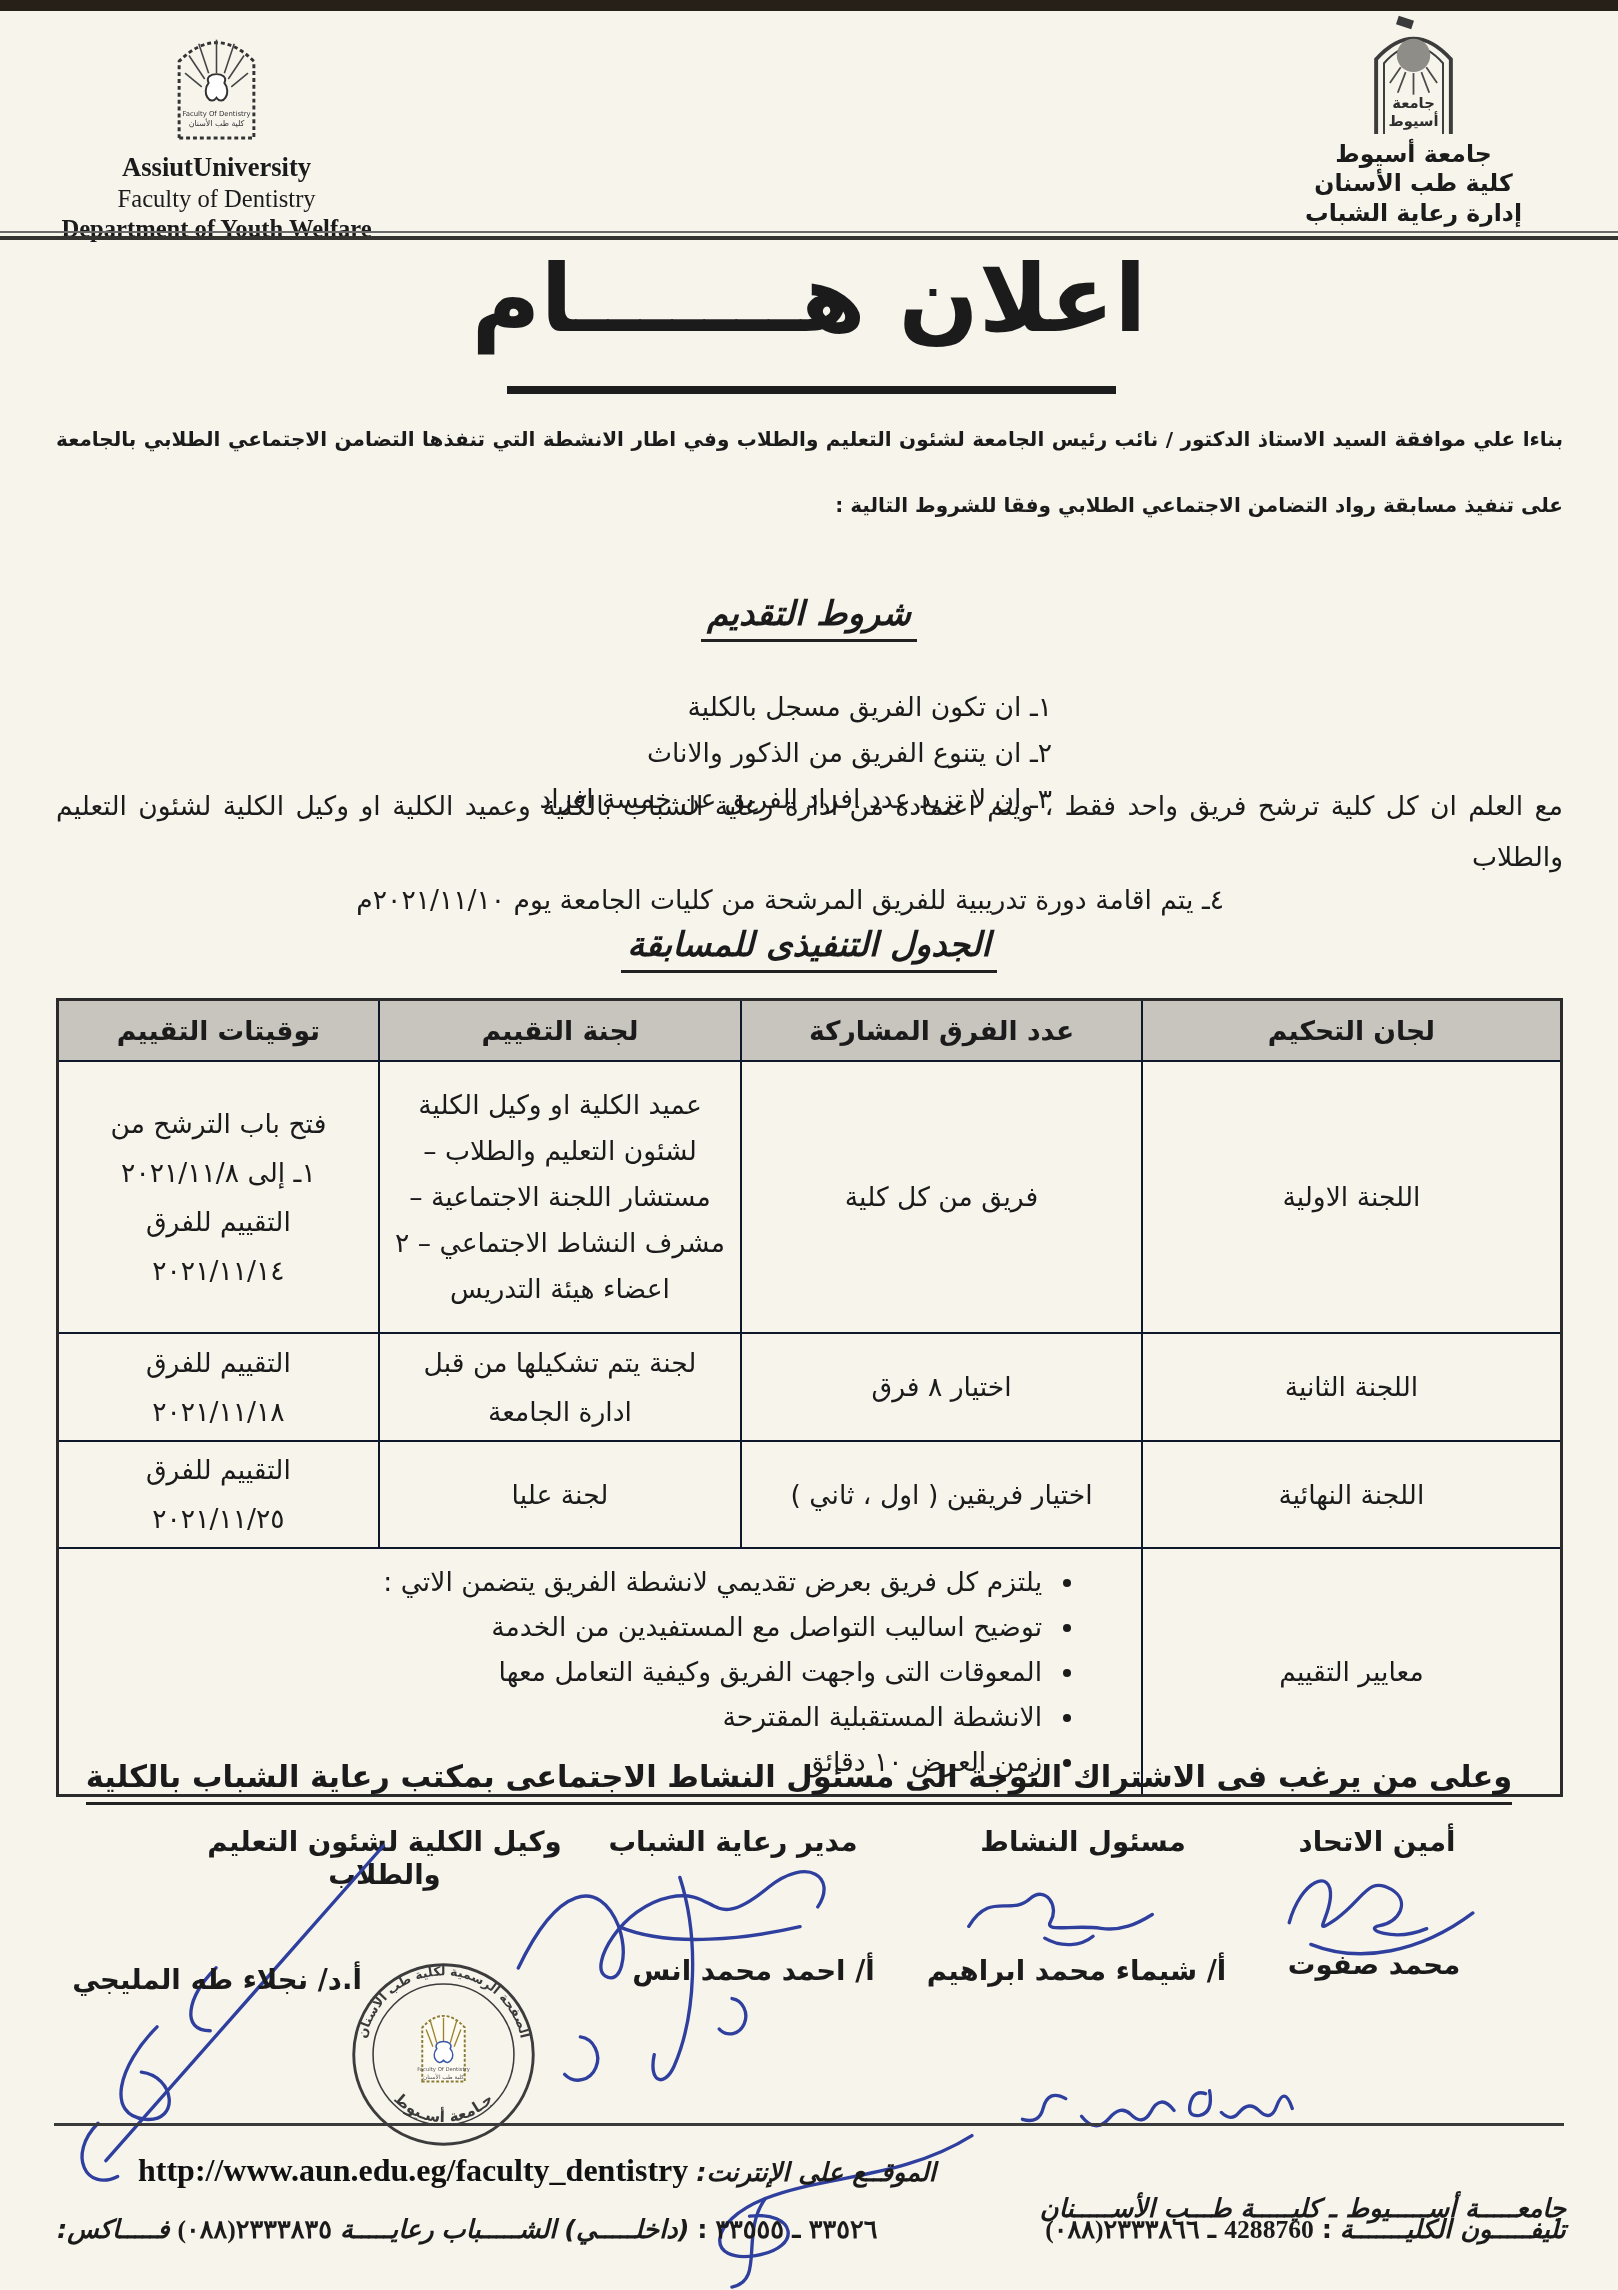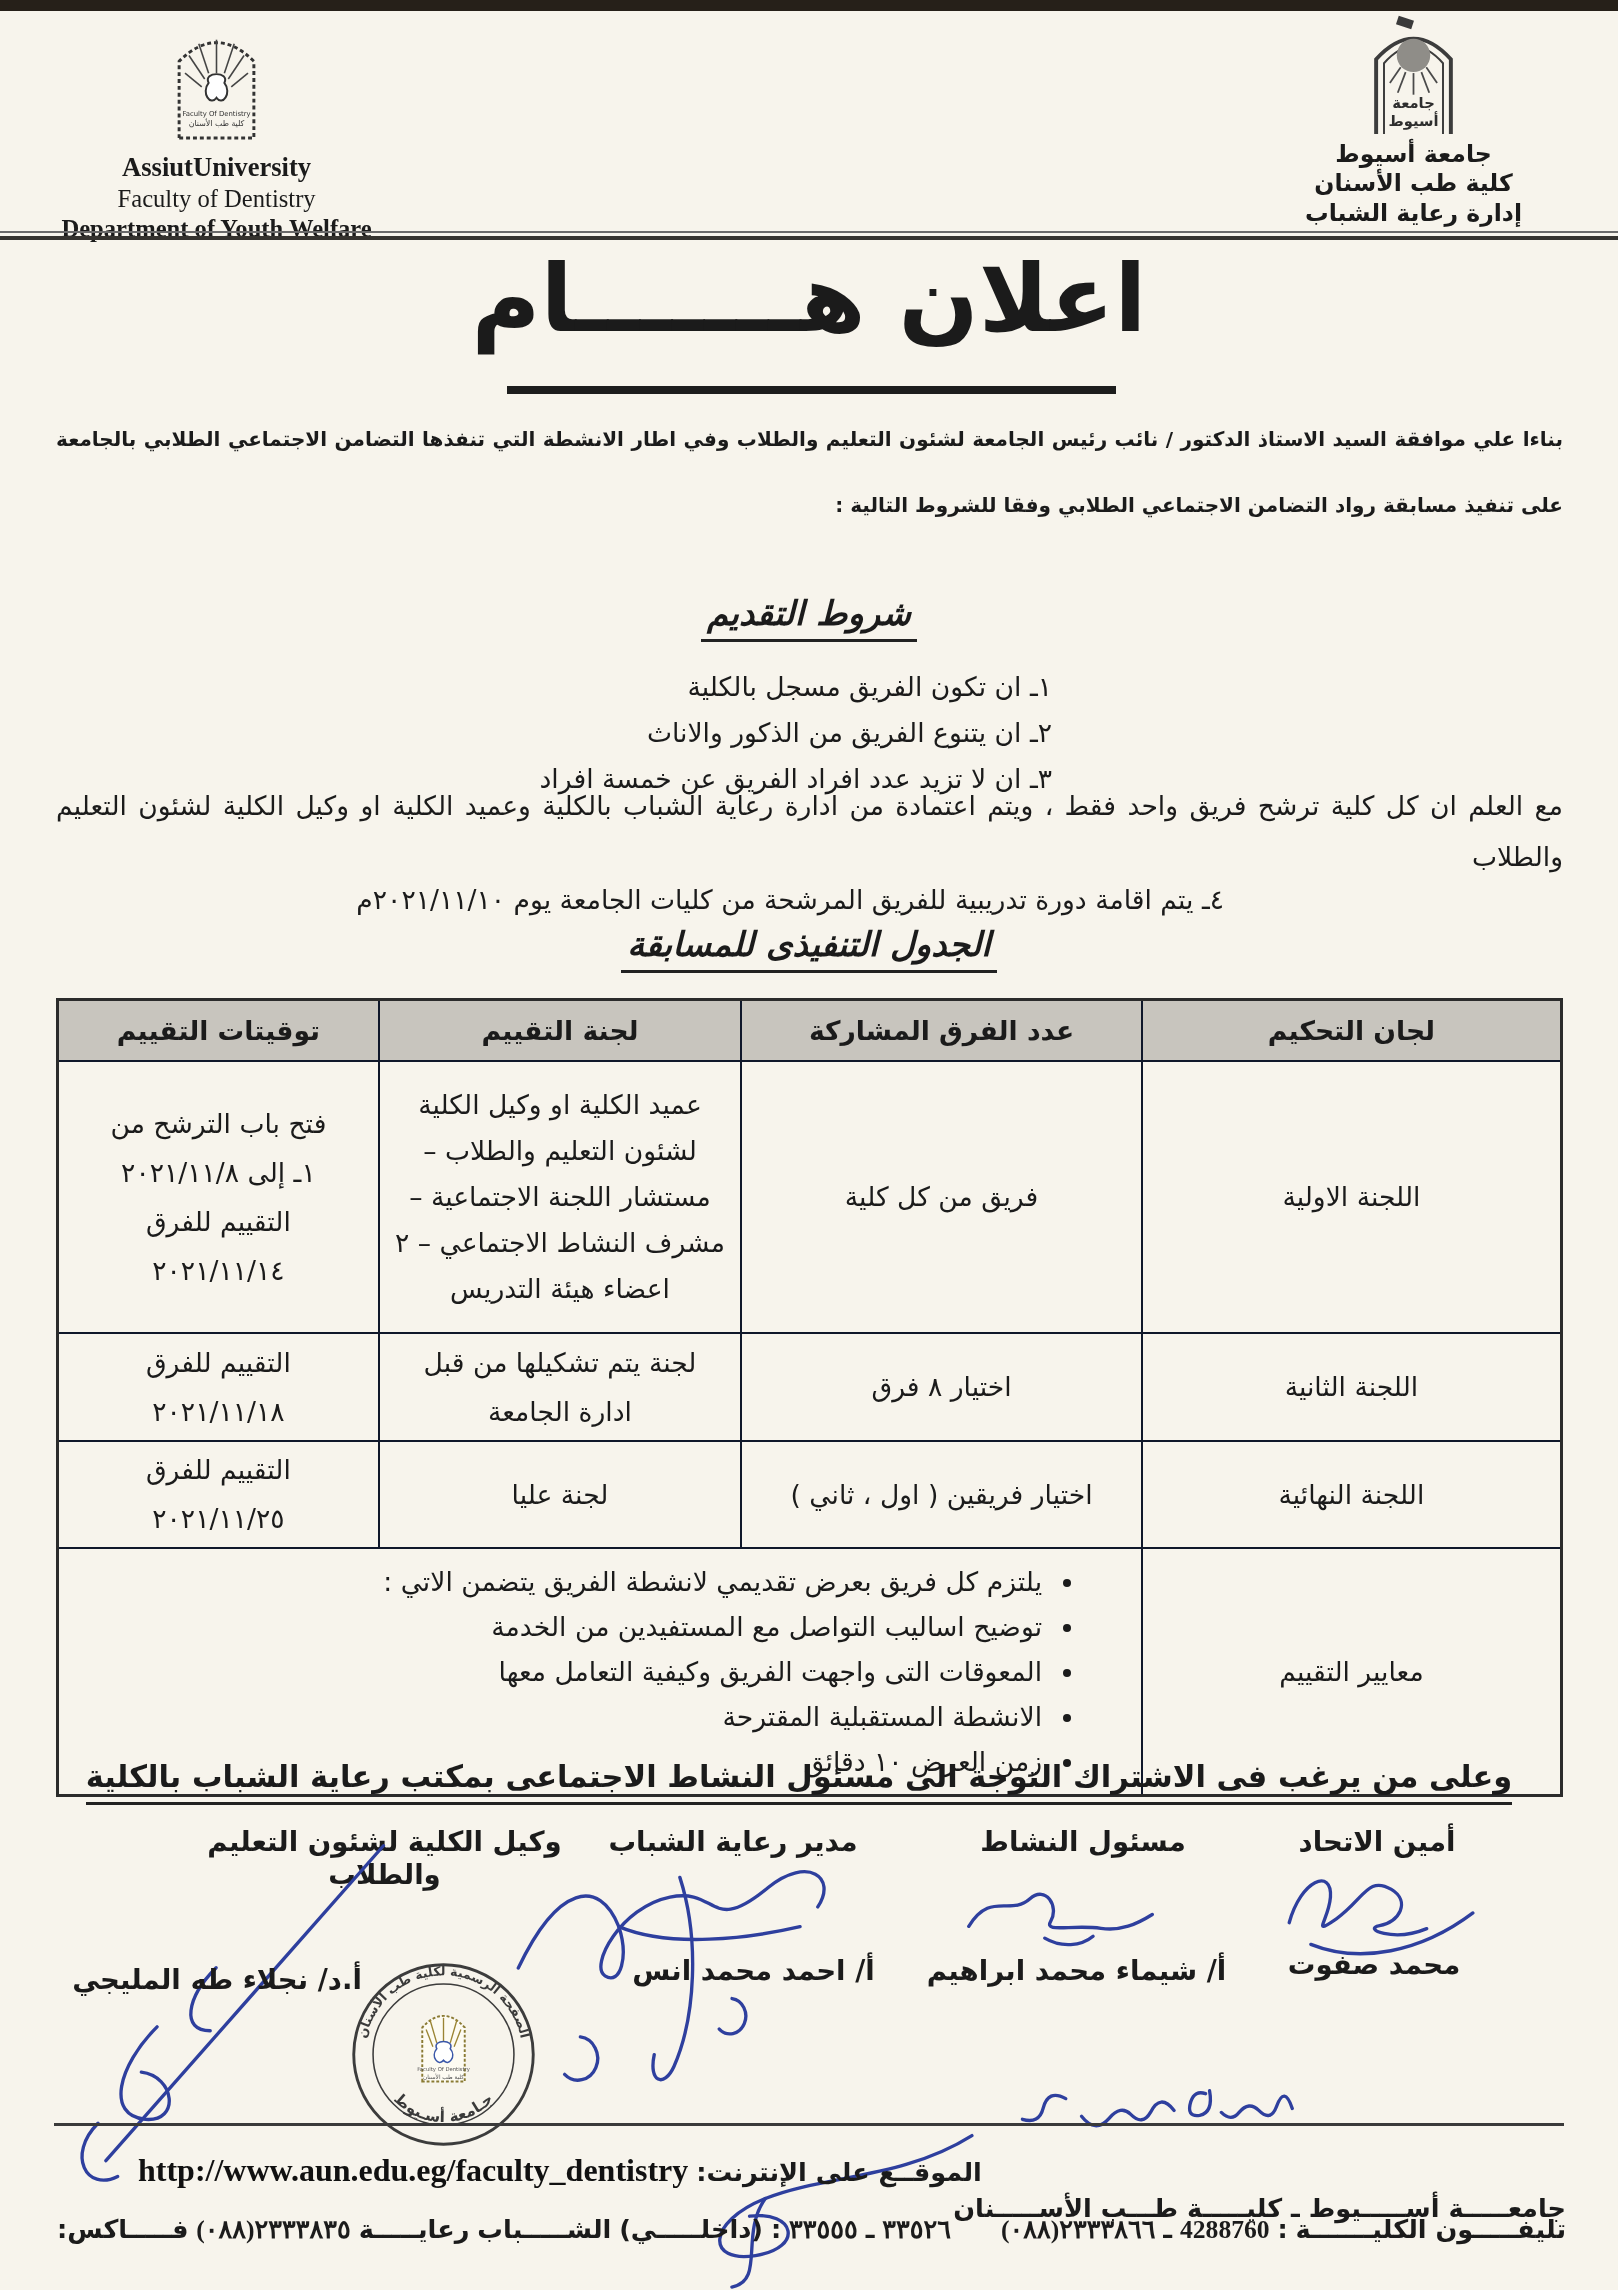--- a/index.html
+++ b/index.html
@@ -27,21 +27,21 @@
 
   .intro{position:absolute;top:406px;left:56px;width:1507px;direction:rtl;
     font-size:20px;font-weight:bold;line-height:66px;text-align:justify;}
 
   .sec-head{position:absolute;left:0;width:1618px;text-align:center;direction:rtl;}
   .sec-head span{display:inline-block;font-size:34px;font-weight:bold;font-style:italic;
     border-bottom:3.9px solid #222;padding:0 5.9px 5.9px 5.9px;}
   .h-shurut{top:593px;}
   .h-jadwal{top:924px;}
 
-  .cond-list{position:absolute;top:664px;right:566px;direction:rtl;font-size:26.6px;line-height:46px;}
+  .cond-list{position:absolute;top:684px;right:566px;direction:rtl;font-size:26.6px;line-height:46px;}
   .note{position:absolute;top:780px;left:56px;width:1507px;direction:rtl;font-size:26.6px;line-height:51px;text-align:justify;}
   .item4{position:absolute;top:884px;right:394px;direction:rtl;font-size:26.6px;}
 
   
   table.sched{position:absolute;top:998px;left:56px;width:1507px;border-collapse:collapse;
     direction:rtl;table-layout:fixed;font-size:26.6px;}
   table.sched, table.sched td, table.sched th{border:2px solid #0f172a;}
   table.sched{border:3px solid #2b2b2b;}
   table.sched th{background:#c8c5be;height:57px;font-size:26.6px;font-weight:bold;}
   table.sched td{text-align:center;vertical-align:middle;padding:3.9px 9.9px;}
@@ -71,21 +71,21 @@
   .stamp{position:absolute;top:1958px;left:347px;width:193px;height:193px;z-index:3;}
 
   
   .foot-rule{position:absolute;top:2123px;left:54px;width:1510px;height:3px;background:#3a3a3a;}
   .foot-row{position:absolute;display:flex;direction:ltr;align-items:baseline;gap:7.9px;
     font-weight:bold;font-size:25.6px;}
   .fr1R{top:2152px;left:891px;width:675px;justify-content:flex-end;margin-top:41px;}
   .fr1L{top:2152px;left:138px;}
   .fr2R{top:2214px;left:891px;width:675px;justify-content:flex-end;}
   .fr2L{top:2214px;left:57px;}
-  .rtl{direction:rtl;unicode-bidi:isolate;}
+  .rtl{direction:rtl;unicode-bidi:isolate;font-style:italic;}
   .ltr{direction:ltr;unicode-bidi:isolate;font-family:Liberation Serif, serif;}
   .url{font-family:"Liberation Serif",serif;color:#111;text-decoration:none;font-size:32px;}
 </style>
 </head>
 <body>
 
 <div class="page">
   <div class="topbar"></div>
   <div class="corner-mark"></div>
 

